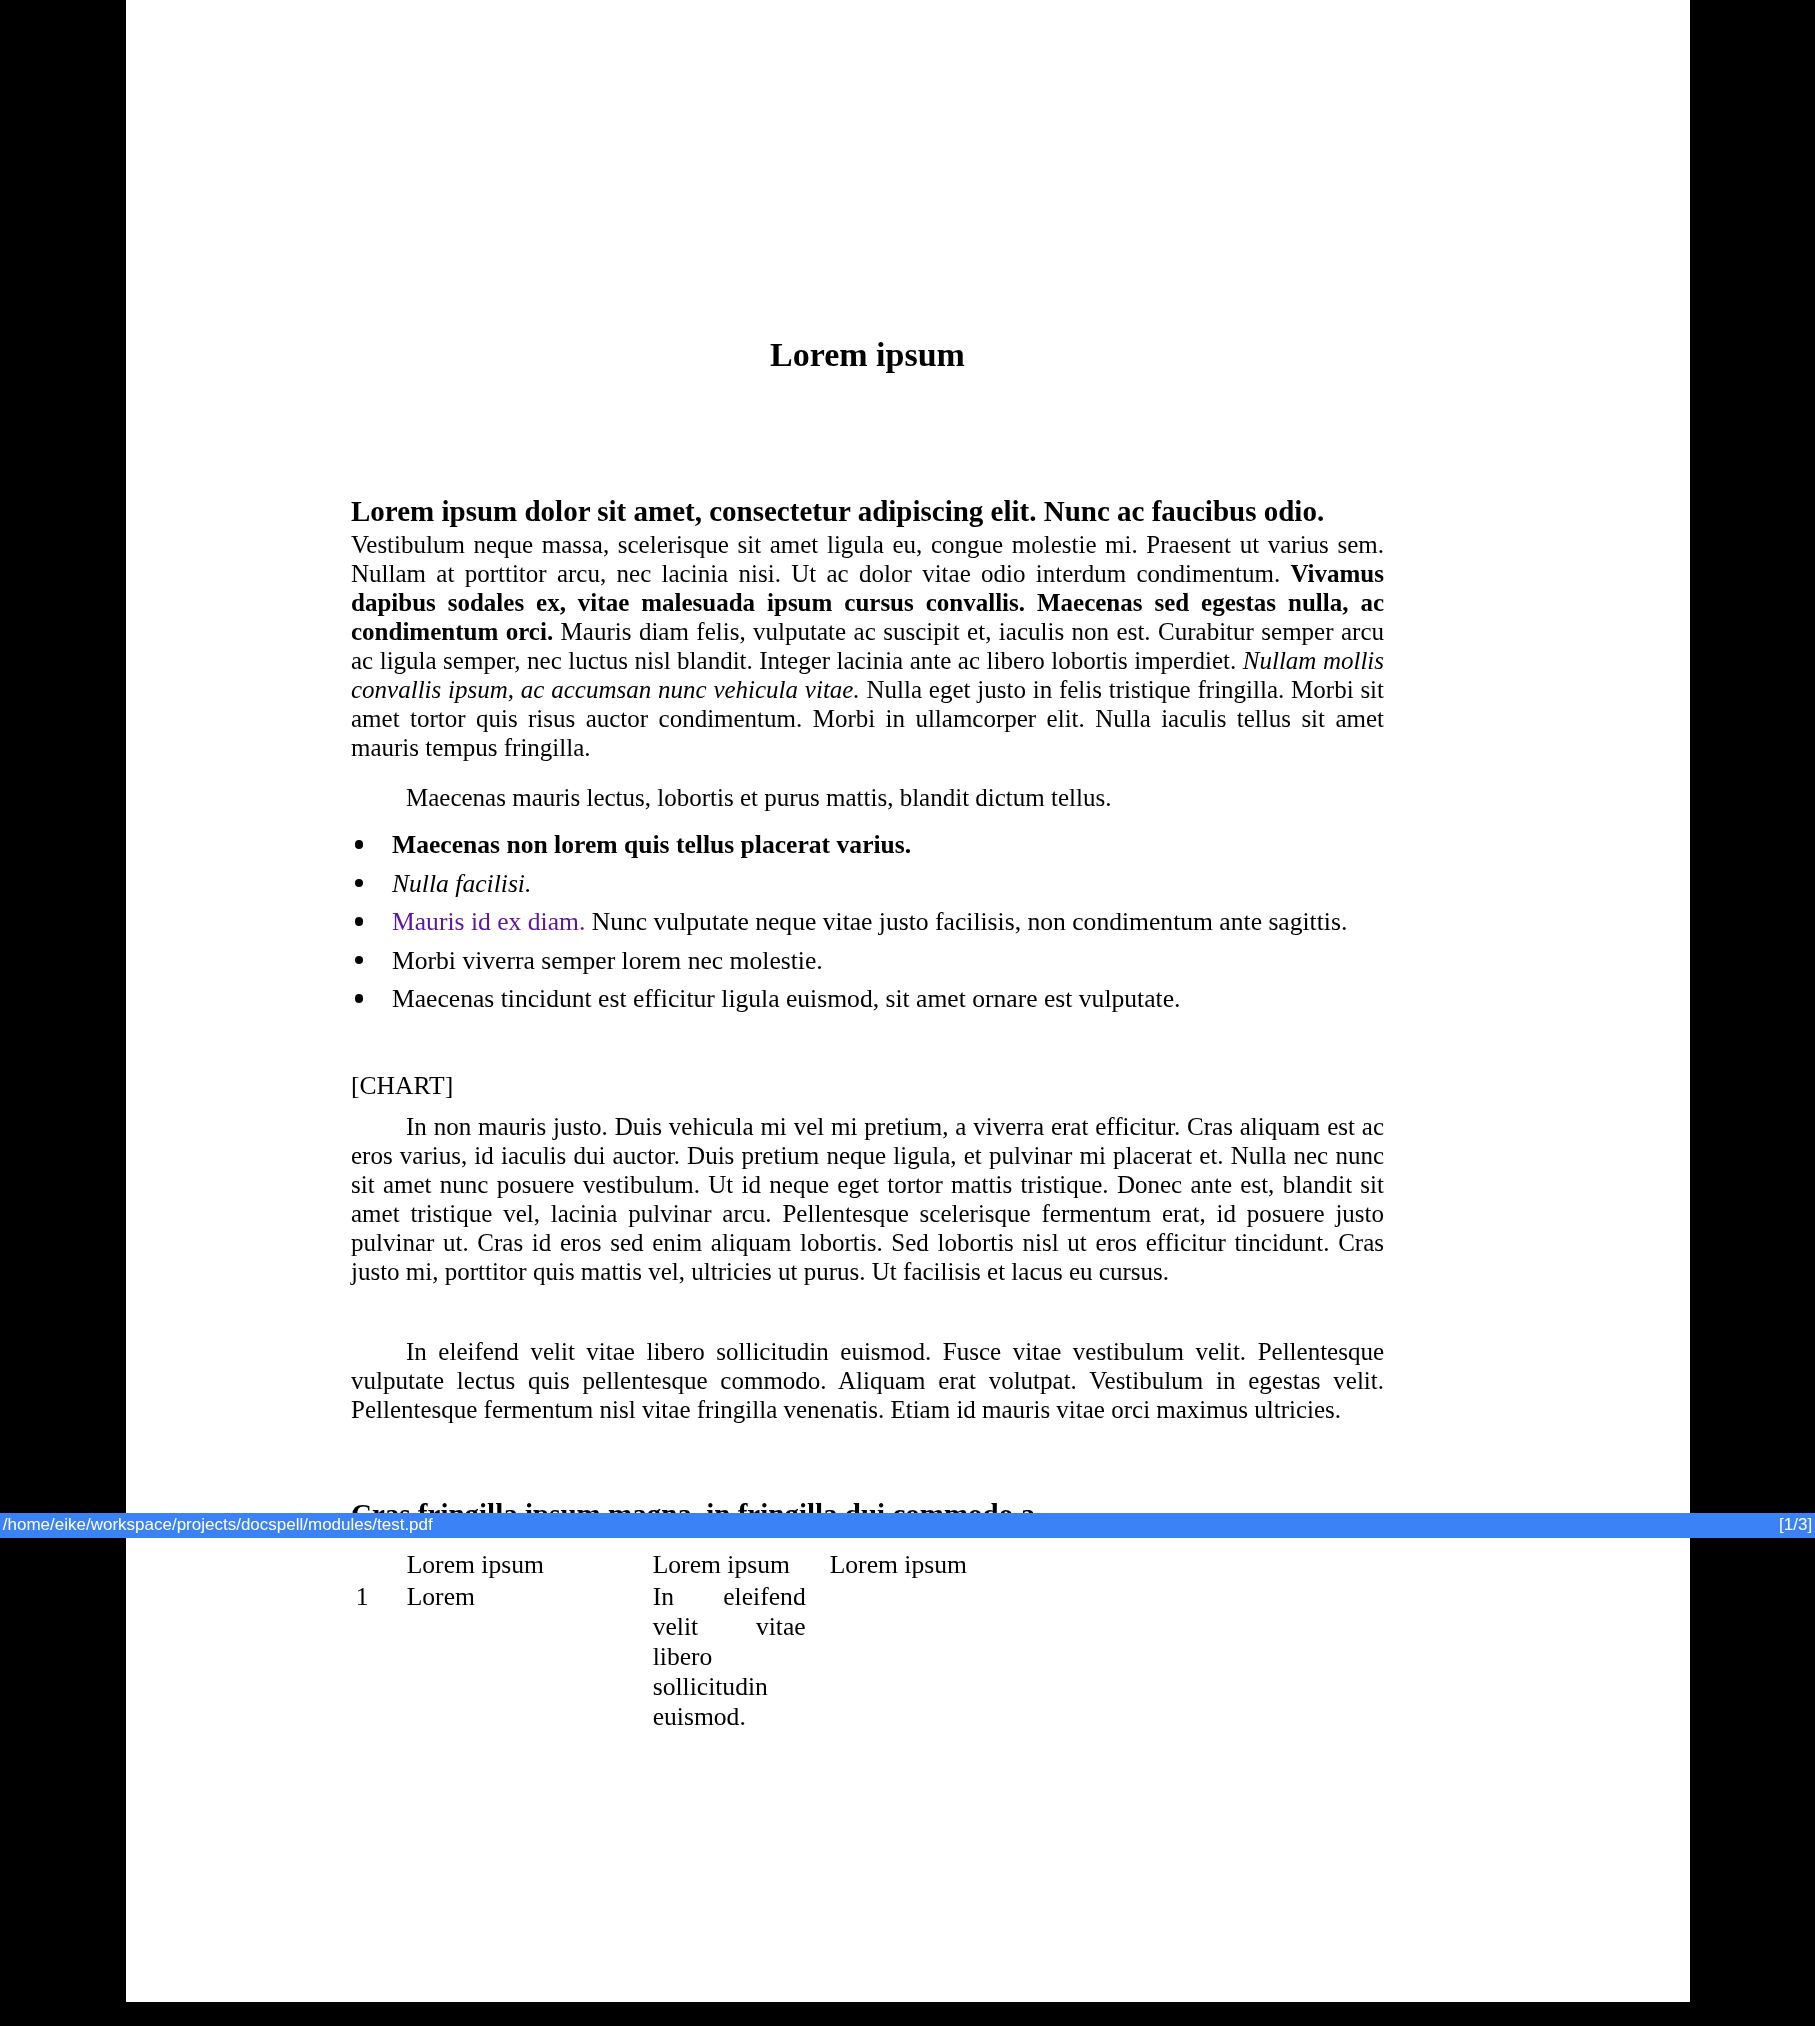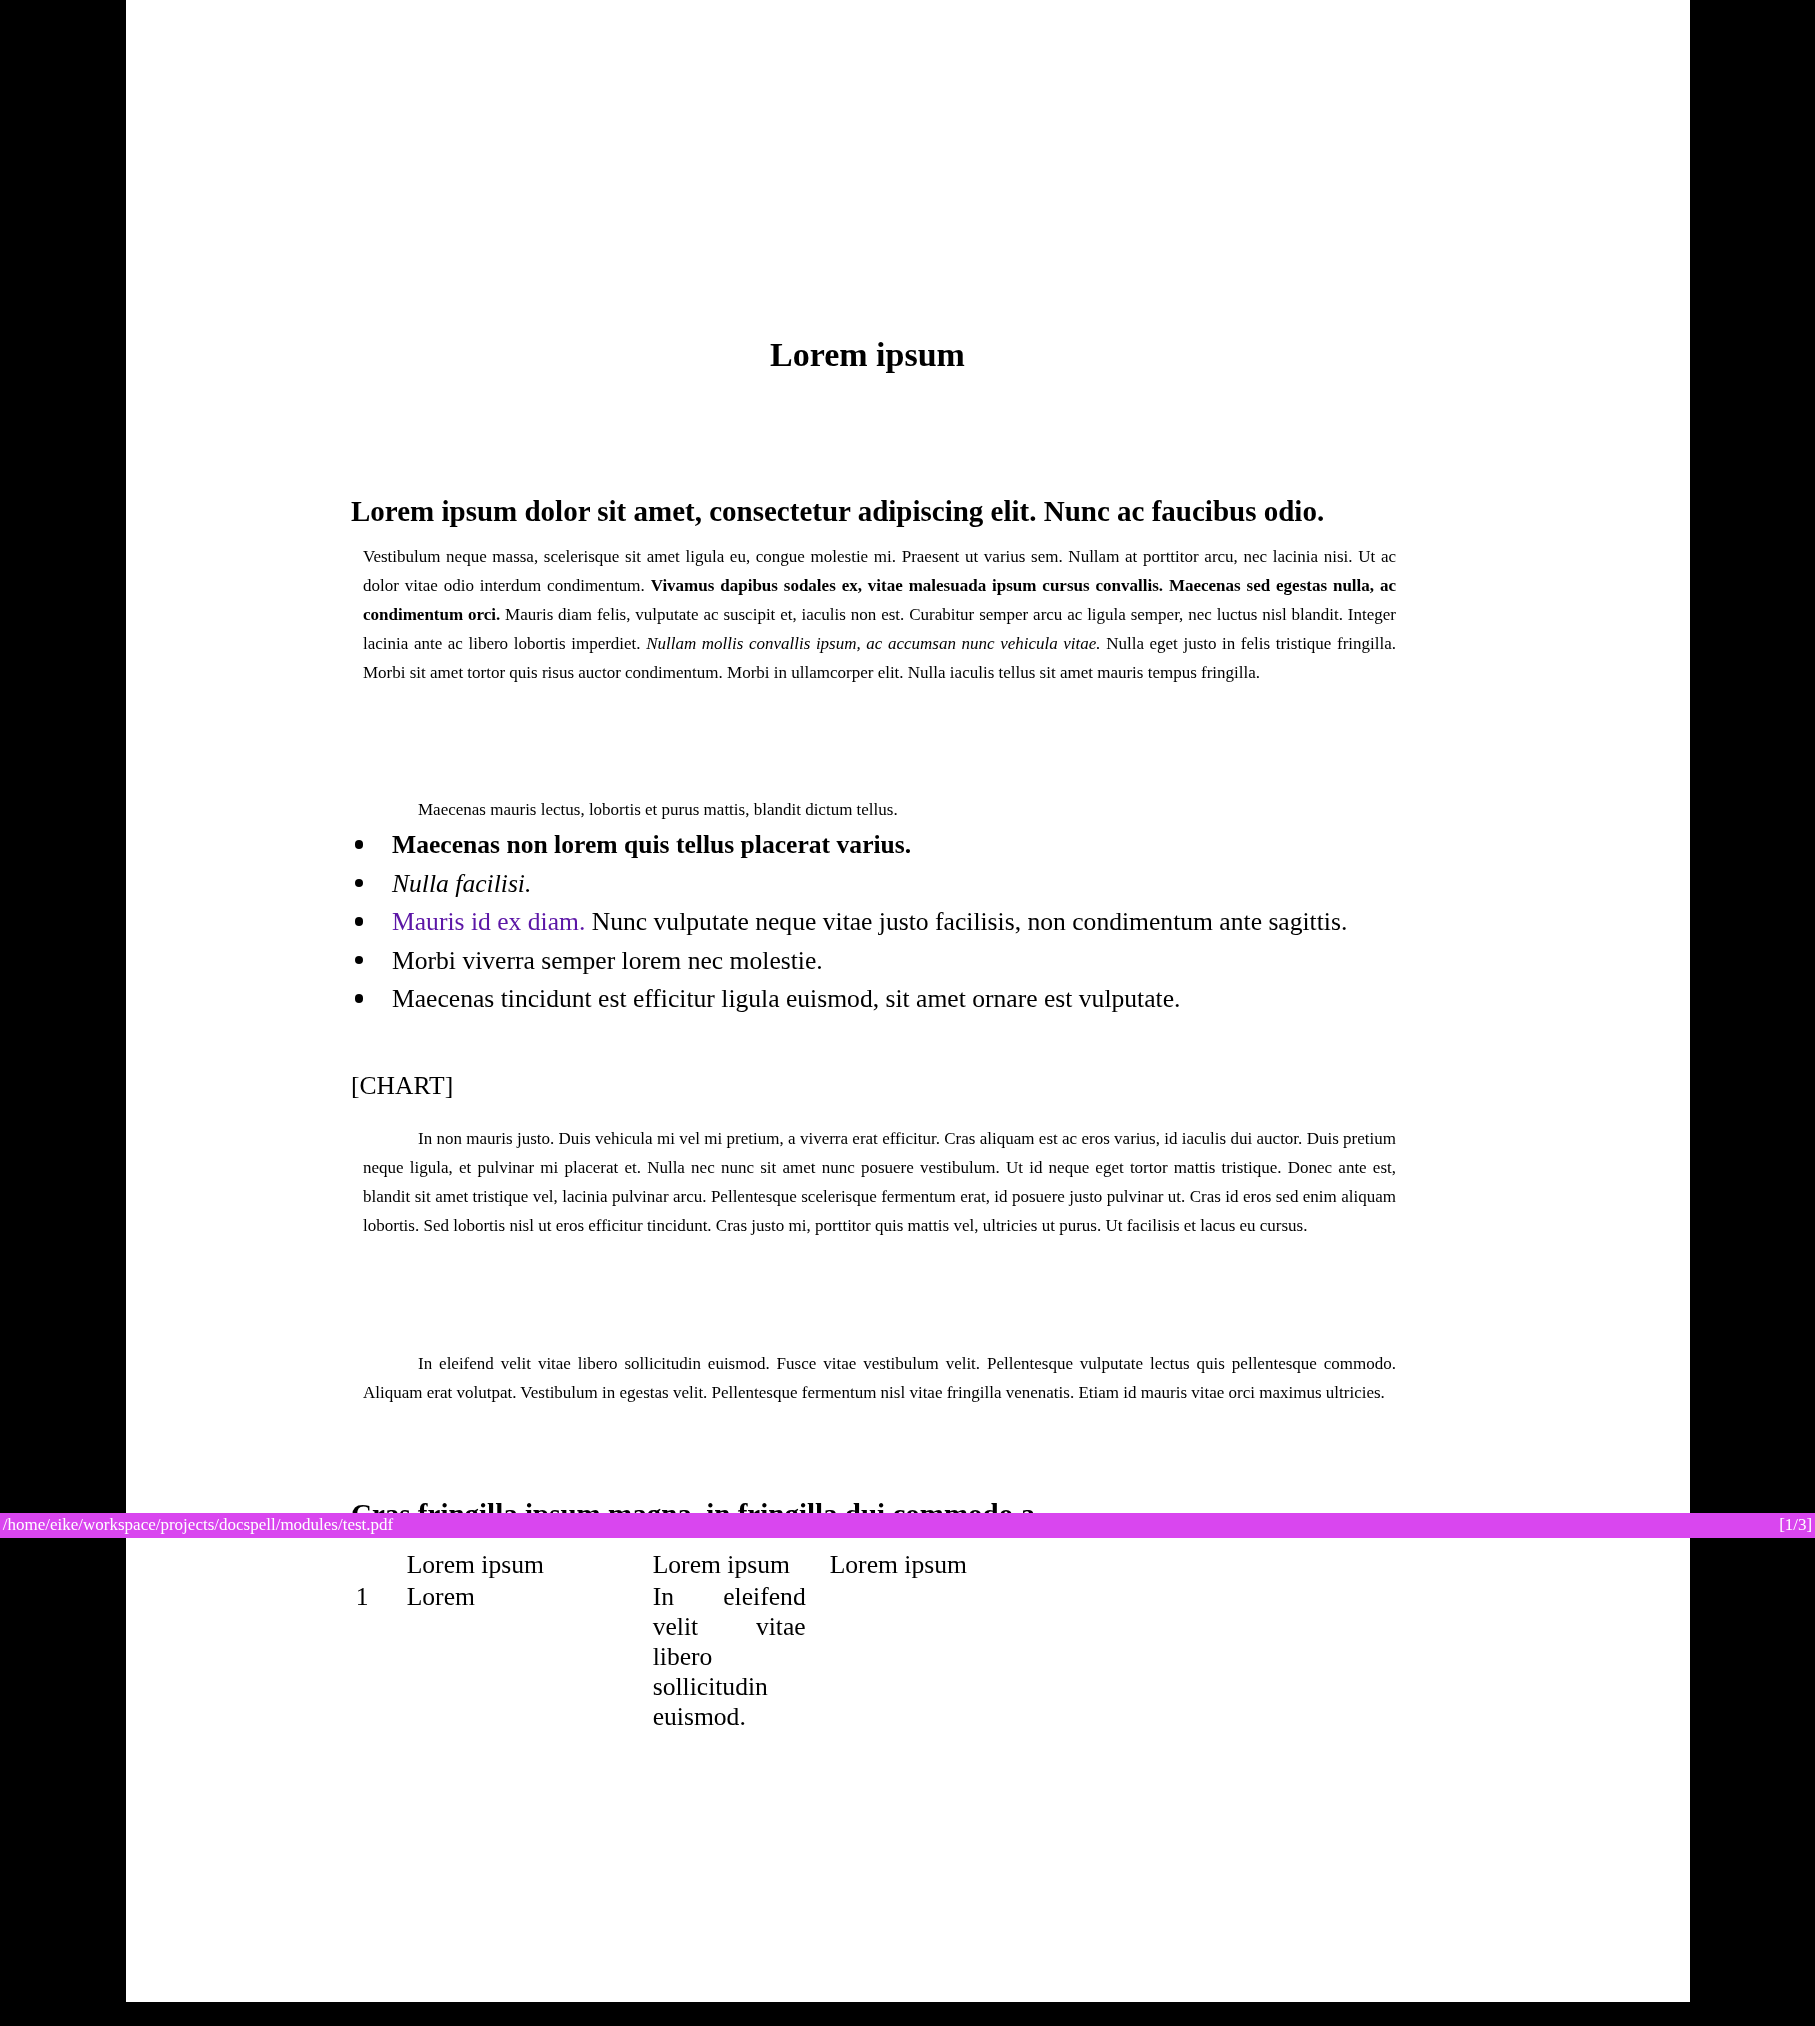--- a/index.html
+++ b/index.html
@@ -52,24 +52,24 @@
     font-weight: bold;
     line-height: 34px;
     margin: 0;
   }
   .heading-1 { top: 494px; }
   .heading-2 { top: 1497px; }
   .body-par {
     position: absolute;
     left: 0;
     width: 1033px;
-    font-size: 17px;
+    font-size: 25px;
     line-height: 29px;
     text-align: justify;
-    margin: 12px;
+    margin: 0;
   }
   .par-1 { top: 530px; }
   .par-2 { top: 783px; text-indent: 55px; }
   .par-3 { top: 1112px; text-indent: 55px; }
   .par-4 { top: 1337px; text-indent: 55px; }
   .chart-line {
     position: absolute;
     top: 1071px;
     left: 0;
     font-size: 25.6px;
@@ -122,23 +122,23 @@
   .cell-wrap {
     text-align: justify;
     padding-right: 24px;
   }
   .statusbar {
     position: absolute;
     left: 0;
     bottom: 0;
     width: 1815px;
     height: 24.6px;
-    background: #d946ef;
+    background: #3b82f6;
     color: #ffffff;
-    font-family: Liberation Serif, serif;
+    font-family: Liberation Sans, sans-serif;
     font-size: 17px;
     line-height: 24.6px;
     display: flex;
     justify-content: space-between;
     padding: 0 2.8px;
     box-sizing: border-box;
   }
 </style>
 </head>
 <body>

